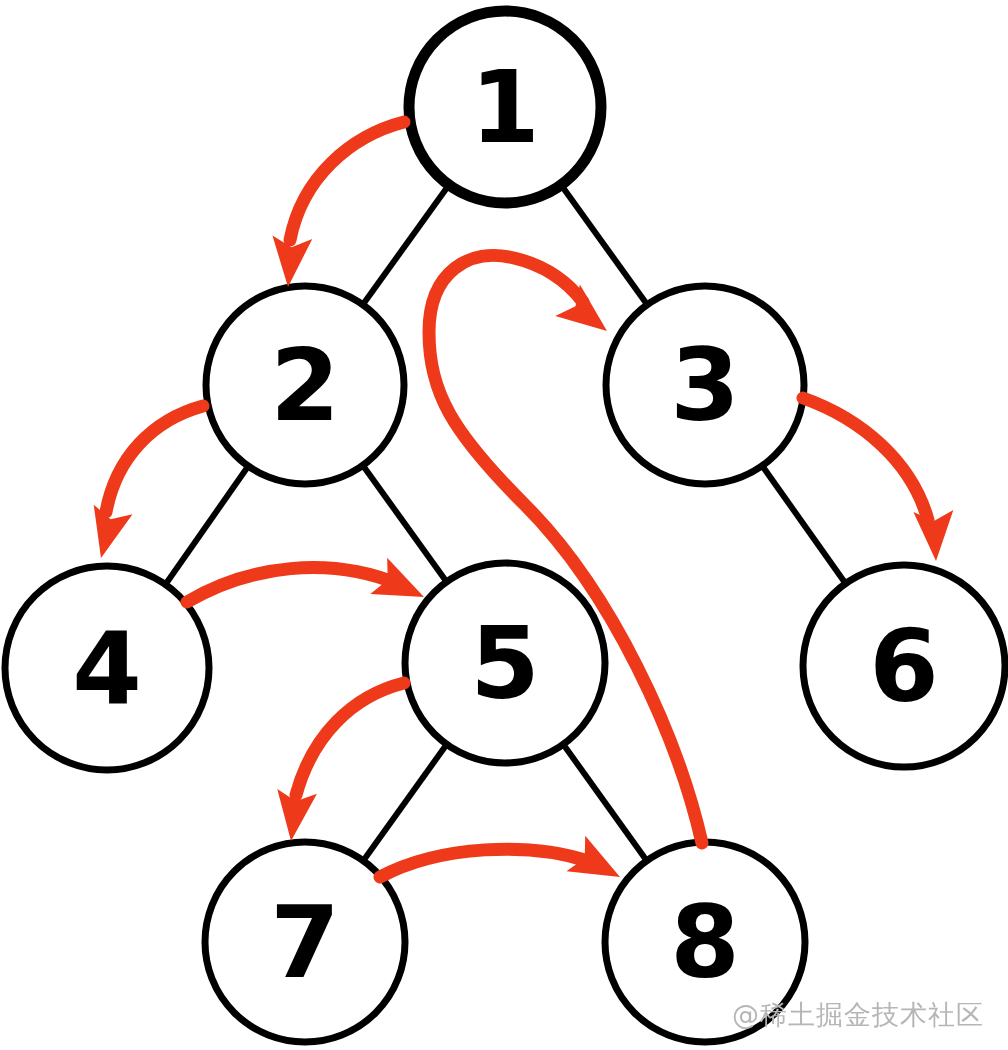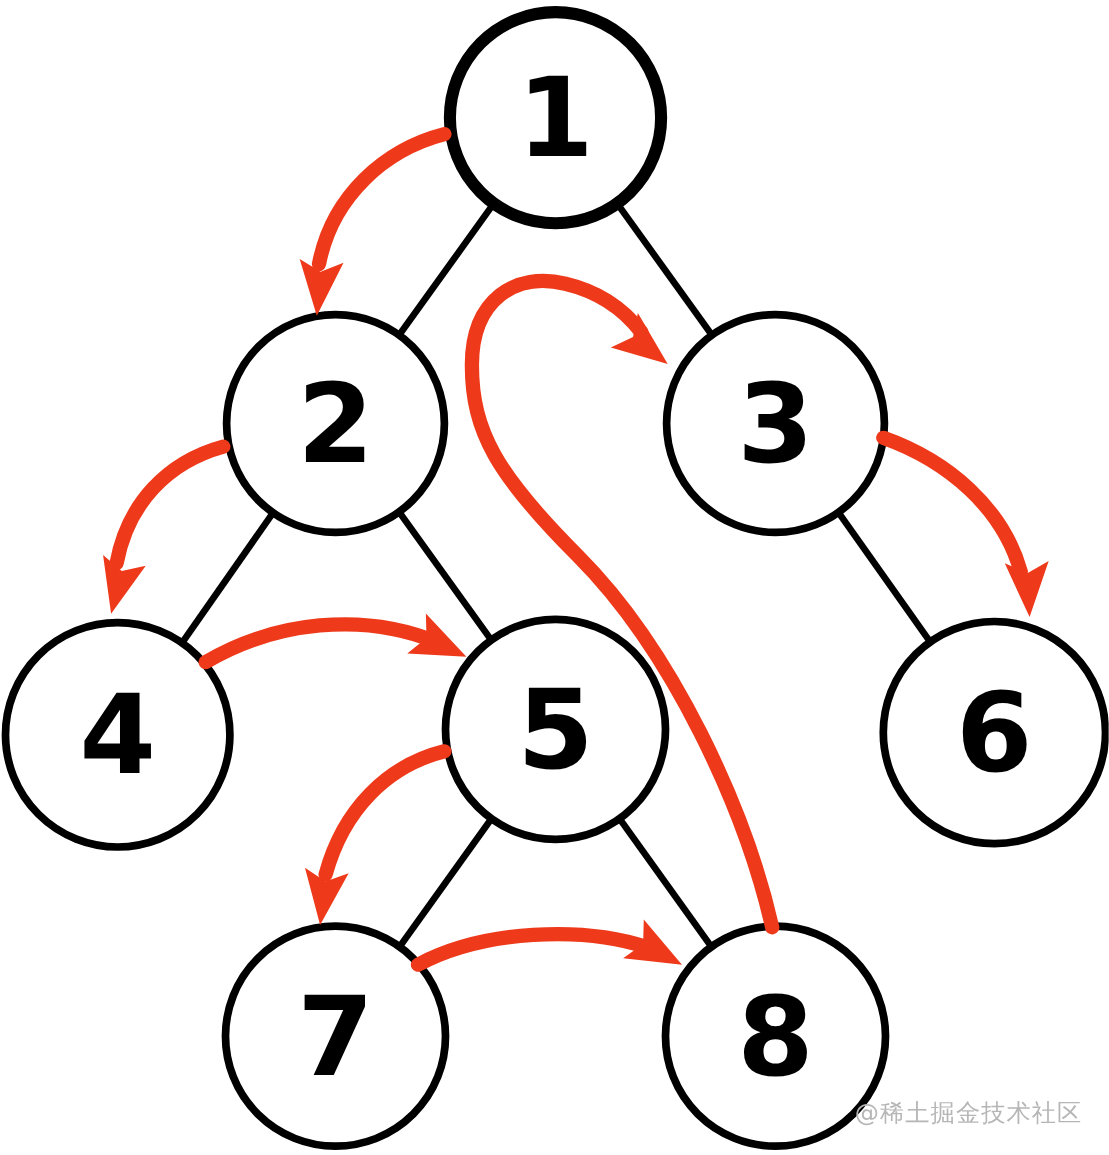--- a/index.html
+++ b/index.html
@@ -20,21 +20,21 @@
     font-size: 100px;
     font-weight: 600;
     fill: #000000;
     text-anchor: middle;
   }
   #tree-svg .arrow-path { fill: none; stroke-width: 13; stroke-linecap: round; }
   #watermark {
     position: absolute;
     right: 24px;
     top: 997px;
-    font-size: 22px;
+    font-size: 27px;
     letter-spacing: 1px;
     color: #b6b6b6;
     user-select: none;
   }
 </style>
 </head>
 <body>
 
 <div id="stage" style="background: rgb(255, 255, 255);">
   <svg id="tree-svg" xmlns="http://www.w3.org/2000/svg" width="1008" height="1050" viewBox="0 0 1008 1050">

